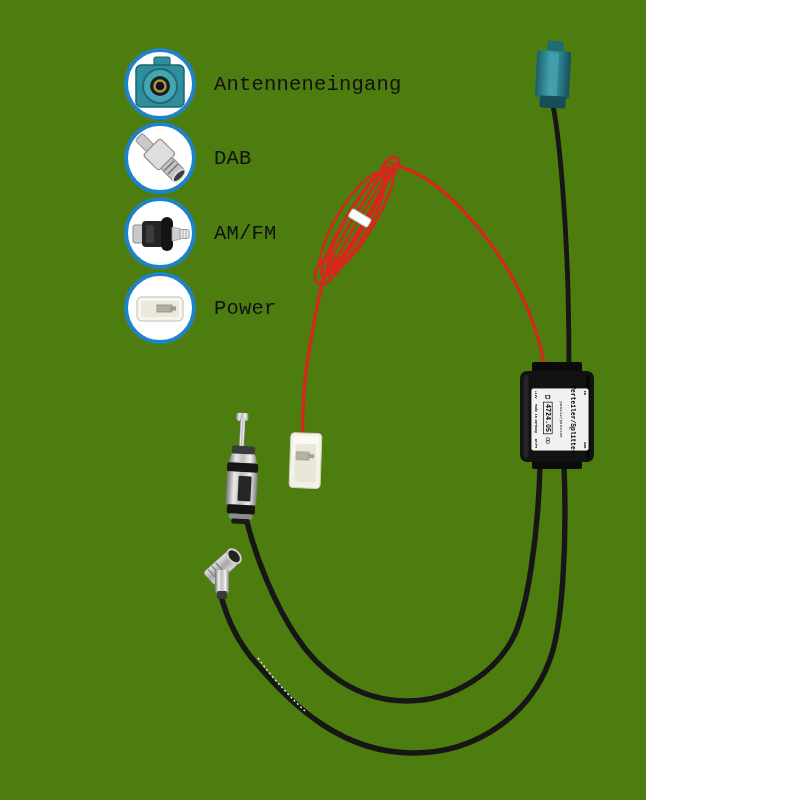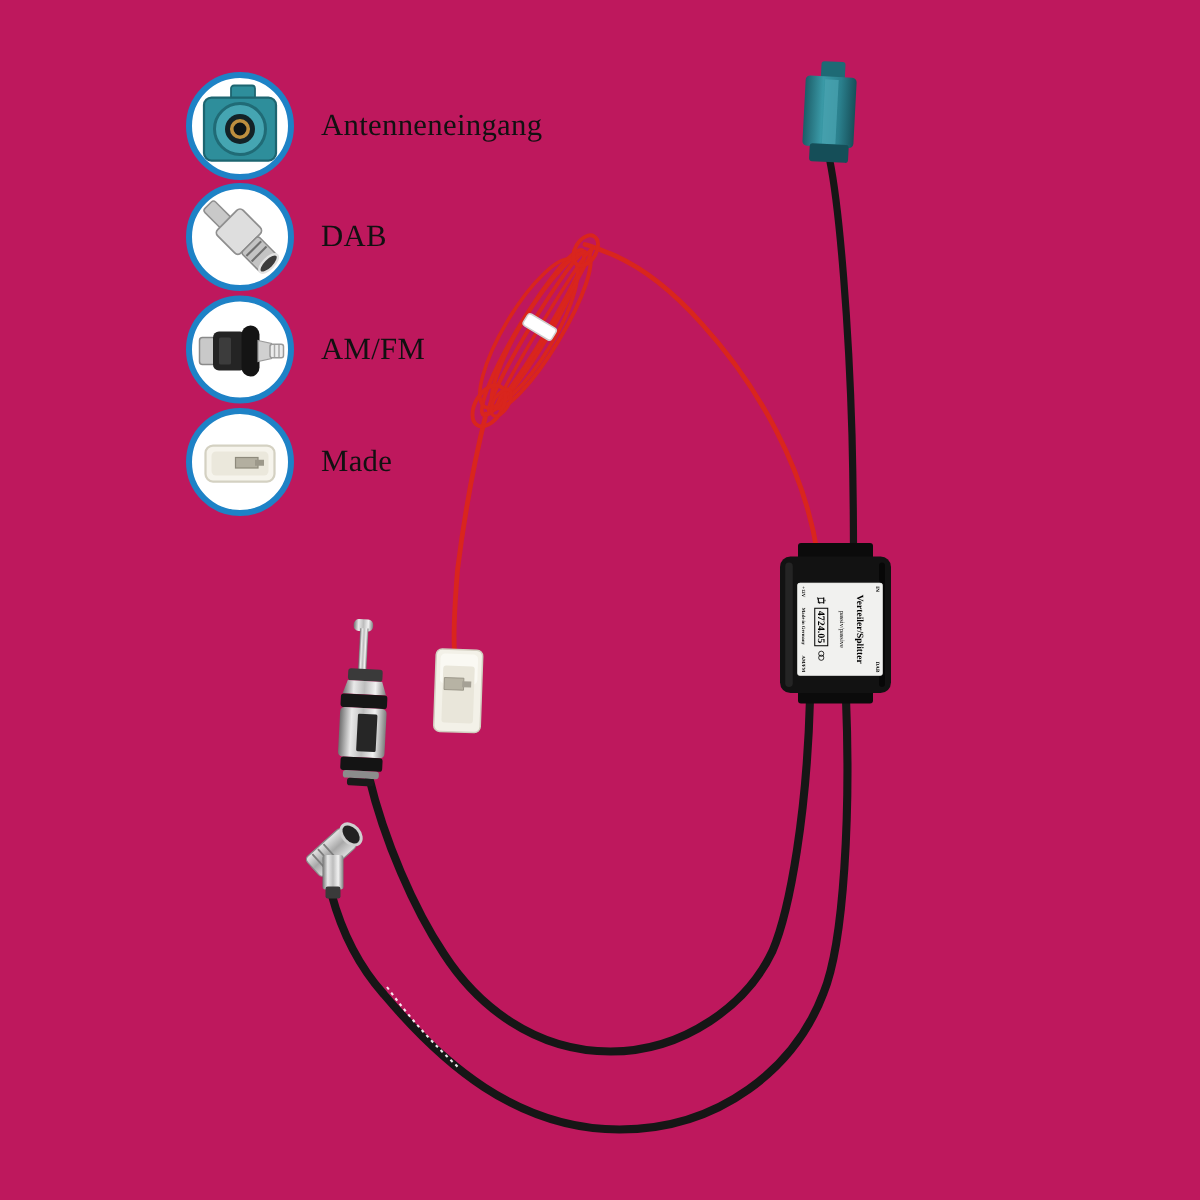--- a/index.html
+++ b/index.html
@@ -1,18 +1,18 @@
 <!DOCTYPE html>
 <html><head>
 <meta charset="utf-8">
 <style>
   html,body{margin:0;padding:0;background:#fff;}
   #stage{
-    position:relative;width:800px;height:800px;background:#be185d;overflow:hidden;
-    font-family:Liberation Serif, serif;
+    position:relative;width:646px;height:800px;background:#4d7c0f;overflow:hidden;
+    font-family:Liberation Mono, monospace;
   }
   #art{position:absolute;left:0;top:0;}
   
   .legend-item{position:absolute;left:124px;display:flex;align-items:center;gap:18px;}
   .legend-circle{
     box-sizing:border-box;width:72px;height:72px;border-radius:50%;
     border:4px solid #1e82c6;background:#fff;display:flex;align-items:center;justify-content:center;
     overflow:hidden;flex:0 0 auto;
   }
   .legend-label{font-size:20.5px;color:#111;letter-spacing:.2px;white-space:nowrap;}
@@ -205,16 +205,16 @@
 
   <div class="legend-item" style="top:272px">
     <div class="legend-circle">
       <svg width="64" height="64" viewBox="0 0 64 64">
         <rect x="9" y="21" width="46" height="24" rx="5" fill="#f6f4ec" stroke="#d4d1c2" stroke-width="1.5"></rect>
         <rect x="13" y="25" width="38" height="16" rx="3" fill="#ebe8dc"></rect>
         <rect x="29" y="29" width="15" height="7" fill="#b3afa0" stroke="#8e8a7c" stroke-width="0.8"></rect>
         <rect x="42" y="30.5" width="6" height="4" fill="#9c988a"></rect>
       </svg>
     </div>
-    <span class="legend-label">Made</span>
+    <span class="legend-label">Power</span>
   </div>
 
 </div>
 
 </body></html>

